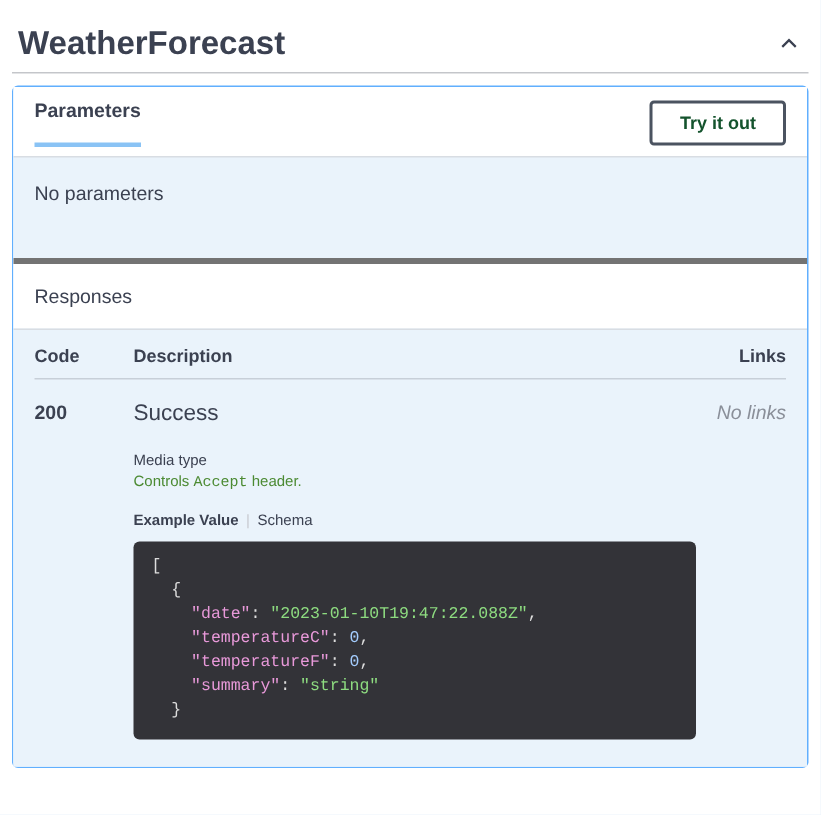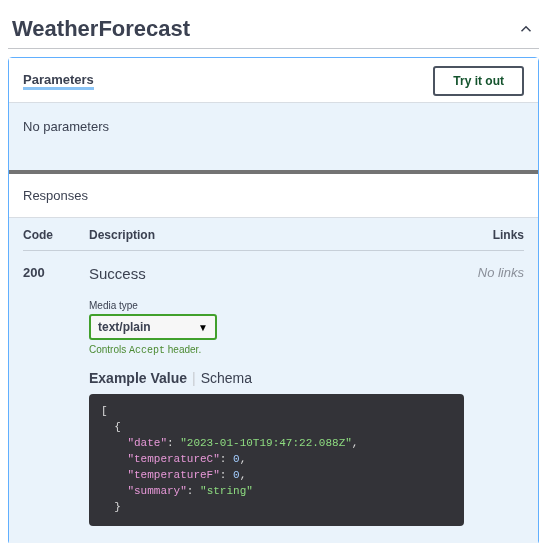--- a/index.html
+++ b/index.html
@@ -7,41 +7,41 @@
 .opblock-tag { display: flex; justify-content: space-between; align-items: center; padding: 8px 4px 6px 4px; border-bottom: 1px solid rgba(59,65,81,0.3); margin-bottom: 8px; }
 .opblock-tag h2 { font-size: 22px; font-weight: 700; color: #3b4151; }
 .chevron { width: 18px; height: 18px; stroke: #3b4151; stroke-width: 2; fill: none; }
 .opblock { border: 1px solid #61affe; border-radius: 4px; background: #eaf3fb; }
 .opblock-summary { display: flex; align-items: center; padding: 5px; border-bottom: 1px solid #61affe; cursor: pointer; }
 .method { background: #61affe; color: #fff; font-weight: 700; font-size: 13px; padding: 5px 0; width: 58px; text-align: center; border-radius: 3px; font-family: sans-serif; }
 .path { font-family: "Courier New", monospace; font-size: 13px; color: #3b4151; margin-left: 10px; flex: 1; font-weight: 600; }
 .chev-wrap { padding: 0 8px; }
 .opblock-body { background: #fff; }
 .params-header { display: flex; justify-content: space-between; align-items: center; padding: 8px 14px 6px 14px; background: #fff; }
-.tab-title { font-size: 13px; font-weight: 700; color: #3b4151; padding-bottom: 0; border-bottom: 3px solid #8ac3f5; }
+.tab-title { font-size: 13px; font-weight: 700; color: #3b4151; padding-bottom: 14px; border-bottom: 3px solid #8ac3f5; }
 .try-btn { border: 2px solid #4b5360; background: #fff; color: #14532d; font-weight: 700; font-size: 12px; padding: 6px 18px; border-radius: 3px; cursor: pointer; }
 .no-params { background: #eaf3fb; padding: 16px 14px 36px 14px; font-size: 13px; color: #3b4151; border-top: 1px solid #d8dde3; }
 .responses-header { background: #fff; padding: 14px 14px 14px 14px; font-size: 13px; font-weight: 400; color: #3b4151; border-top: 4px solid #737373; }
 .resp-table { background: #eaf3fb; padding: 10px 14px 18px 14px; border-top: 1px solid #d8dde3; }
 .resp-head { display: flex; font-size: 12px; font-weight: 700; color: #3b4151; padding-bottom: 8px; border-bottom: 1px solid rgba(59,65,81,0.2); margin-bottom: 14px; }
 .col-code { width: 66px; }
 .col-desc { flex: 1; }
 .col-links { width: 60px; text-align: right; }
 .resp-row { display: flex; font-size: 13px; color: #3b4151; }
 .code-val { width: 66px; font-weight: 600; }
 .desc-val { flex: 1; }
 .links-val { width: 60px; text-align: right; font-style: italic; color: #8a8f99; font-size: 13px; }
 .success { font-size: 15px; color: #3b4151; margin-bottom: 18px; }
 .media-label { font-size: 10px; color: #3b4151; margin-bottom: 3px; }
 .select-wrap { position: relative; width: 128px; border: 2px solid #41a02c; border-radius: 3px; background: #f7f7f7; margin-bottom: 4px; }
 .select-wrap select { width: 100%; border: none; background: transparent; padding: 4px 22px 4px 7px; font-size: 12px; font-weight: 700; color: #3b4151; appearance: none; cursor: pointer; }
 .select-caret { position: absolute; right: 7px; top: 50%; transform: translateY(-50%); pointer-events: none; font-size: 10px; color: #000; }
 .controls-txt { font-size: 10px; color: #4b8a32; margin-bottom: 14px; }
 .controls-txt .accept { font-family: "Courier New", monospace; }
-.ex-tabs { font-size: 14px; color: #3b4151; margin-bottom: 8px; }
+.ex-tabs { font-size: 10px; color: #3b4151; margin-bottom: 8px; }
 .ex-tabs .active { font-weight: 700; }
 .ex-tabs .sep { color: #c7cad0; margin: 0 5px; }
 .ex-tabs .schema { font-weight: 400; color: #3b4151; cursor: pointer; }
 .code-block { background: #333338; border-radius: 4px; padding: 10px 12px; font-family: "Courier New", monospace; font-size: 11px; line-height: 1.45; color: #ddd; white-space: pre; overflow: auto; }
 .cb-b { color: #ddd; }
 .cb-k { color: #e899d9; }
 .cb-s { color: #8edc80; }
 .cb-n { color: #a4cdfe; }
 </style>
 </head>
@@ -71,26 +71,20 @@
         <div class="col-desc">Description</div>
         <div class="col-links">Links</div>
       </div>
 
       <div class="resp-row">
         <div class="code-val">200</div>
         <div class="desc-val">
           <div class="success">Success</div>
 
           <div class="media-label">Media type</div>
-          <div class="select-wrap">
-            <select>
-              <option>text/plain</option>
-            </select>
-            <span class="select-caret">▼</span>
-          </div>
           <div class="controls-txt">
             <span>Controls </span><span class="accept">Accept</span><span> header.</span>
           </div>
 
           <div class="ex-tabs">
             <span class="active">Example Value</span><span class="sep">|</span><span class="schema">Schema</span>
           </div>
 
           <div class="code-block"><span class="cb-b">[</span>
   <span class="cb-b">{</span>

